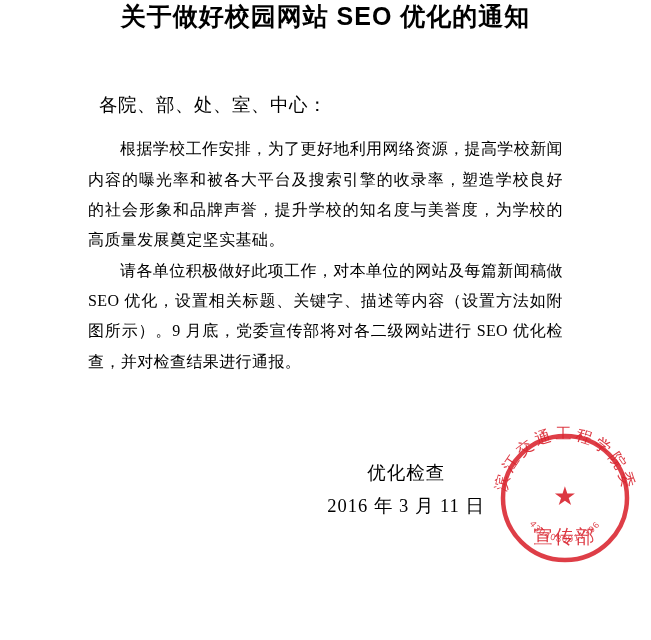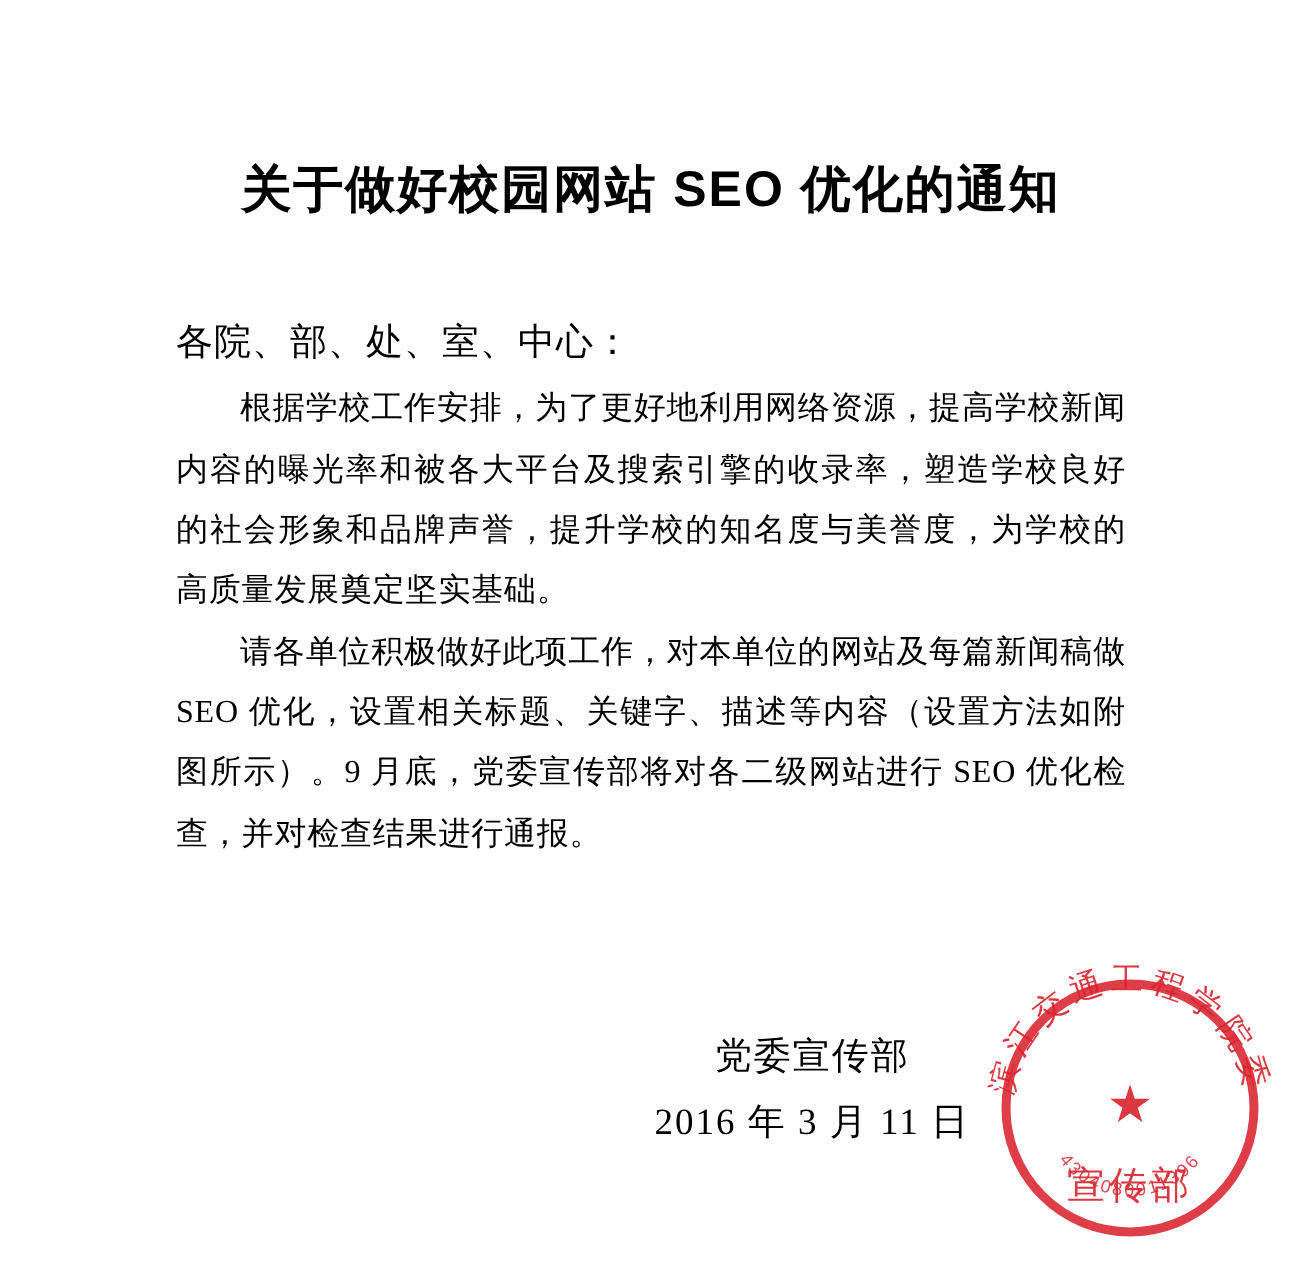--- a/index.html
+++ b/index.html
@@ -20,31 +20,30 @@
     height: 640px;
     box-sizing: border-box;
   }
   .doc-title {
     text-align: center;
     font-family: "Liberation Sans", "DejaVu Sans", sans-serif;
     font-weight: bold;
     font-size: 25px;
     letter-spacing: 1px;
     margin: 0;
-    padding-top: 78px;
   }
   .body-block {
     margin: 0 88px 0 88px;
     padding-top: 44px;
   }
   .salutation {
     font-size: 18.5px;
     line-height: 1.9;
     letter-spacing: 0.5px;
-    margin: 0;
+    margin: 11px;
   }
   .para {
     font-size: 16px;
     line-height: 1.9;
     letter-spacing: 0.4px;
     text-align: justify;
     text-justify: inter-ideograph;
     margin: 0;
     text-indent: 2em;
   }
@@ -82,21 +81,21 @@
   <h1 class="doc-title">关于做好校园网站 SEO 优化的通知</h1>
 
   <div class="body-block">
     <p class="salutation">各院、部、处、室、中心：</p>
     <p class="para">根据学校工作安排，为了更好地利用网络资源，提高学校新闻内容的曝光率和被各大平台及搜索引擎的收录率，塑造学校良好的社会形象和品牌声誉，提升学校的知名度与美誉度，为学校的高质量发展奠定坚实基础。</p>
     <p class="para">请各单位积极做好此项工作，对本单位的网站及每篇新闻稿做 SEO 优化，设置相关标题、关键字、描述等内容（设置方法如附图所示）。9 月底，党委宣传部将对各二级网站进行 SEO 优化检查，并对检查结果进行通报。</p>
 
     <div class="signature-zone">
 
       <div class="signature-lines">
-        <span class="sig-line">党委宣传部</span>
+        <span class="sig-line">优化检查</span>
         <span class="sig-line">2016 年 3 月 11 日</span>
       </div>
 
       <svg class="seal" viewBox="0 0 158 158">
         <defs>
           <path id="arcTop" d="M 79,79 m -59,0 a 59,59 0 1 1 118,0" fill="none"></path>
           <path id="arcBottom" d="M 79,79 m -44,0 a 44,44 0 1 0 88,0" fill="none"></path>
         </defs>
         <circle cx="79" cy="79" r="62" fill="none" stroke="#d9232e" stroke-width="4.5" opacity="0.88"></circle>
         <text font-size="16" fill="#d9232e" font-family="'Liberation Serif', serif" letter-spacing="3.2" opacity="0.9">

